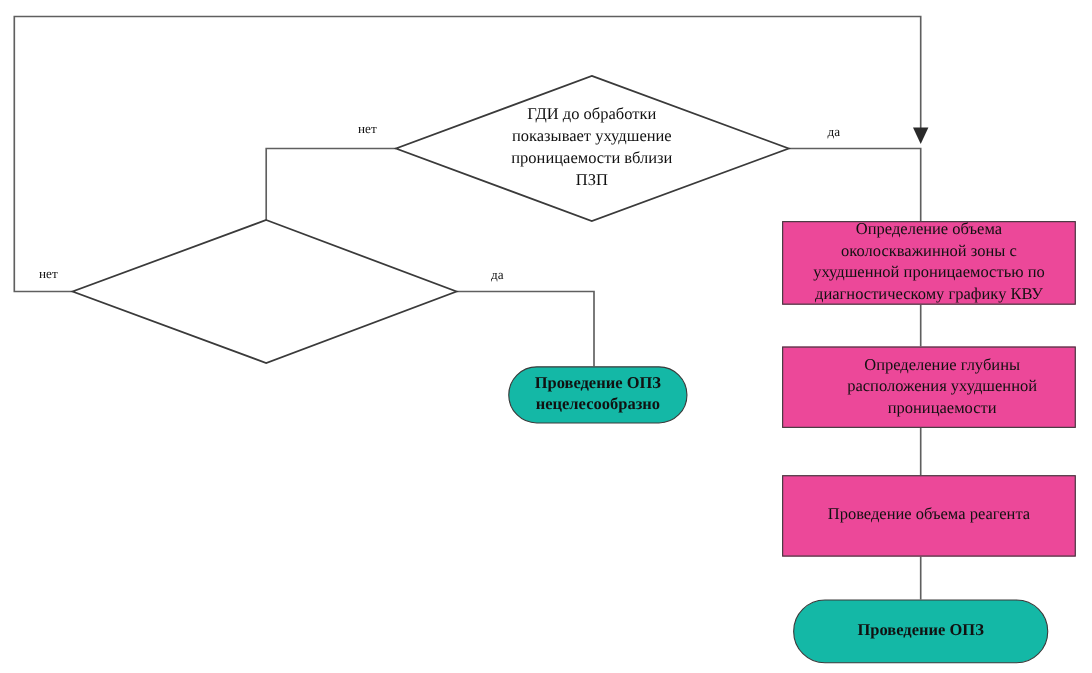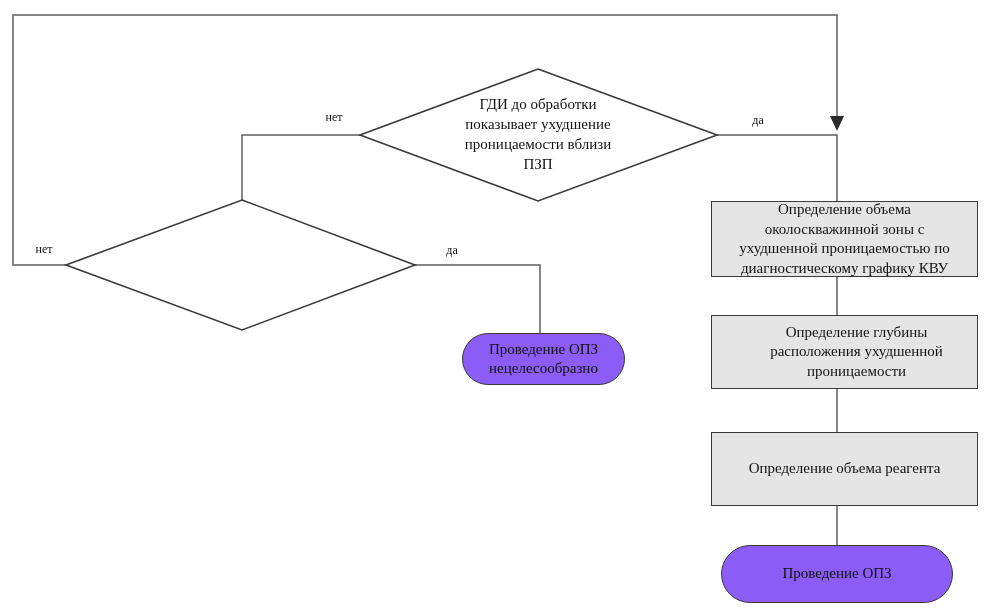--- a/index.html
+++ b/index.html
@@ -26,25 +26,26 @@
     display: flex;
     align-items: center;
     justify-content: center;
     text-align: center;
     font-size: 15px;
     line-height: 1.3;
     box-sizing: border-box;
   }
   .process {
     border: 1.5px solid #3a3a3a;
-    background: #e5e5e5;
+    background: #ec4899;
   }
   .terminal {
     border: 1.6px solid #3a3a3a;
-    background: #8b5cf6;
+    background: #14b8a6;
+    font-weight: bold;
   }
   .decision-text {
     position: absolute;
     display: flex;
     align-items: center;
     justify-content: center;
     text-align: center;
     font-size: 15px;
     line-height: 1.32;
   }
@@ -95,21 +96,21 @@
 
   <div class="node process" style="left:711px; top:201px; width:267px; height:76px;">
     <span style="max-width:220px;">Определение объема околоскважинной зоны с ухудшенной проницаемостью по диагностическому графику КВУ</span>
   </div>
 
   <div class="node process" style="left:711px; top:315px; width:267px; height:74px;padding-left:24px;">
     <span style="max-width:190px;">Определение глубины расположения ухудшенной проницаемости</span>
   </div>
 
   <div class="node process" style="left:711px; top:432px; width:267px; height:74px;">
-    <span style="max-width:240px;">Определение объема реагента</span>
+    <span style="max-width:240px;">Проведение объема реагента</span>
   </div>
 
   <div class="node terminal" style="left:462px; top:333px; width:163px; height:52px; border-radius:26px;">
     <span style="max-width:125px;">Проведение ОПЗ нецелесообразно</span>
   </div>
 
   <div class="node terminal" style="left:721px; top:545px; width:232px; height:58px; border-radius:29px;">
     <span style="max-width:200px;">Проведение ОПЗ</span>
   </div>
 

